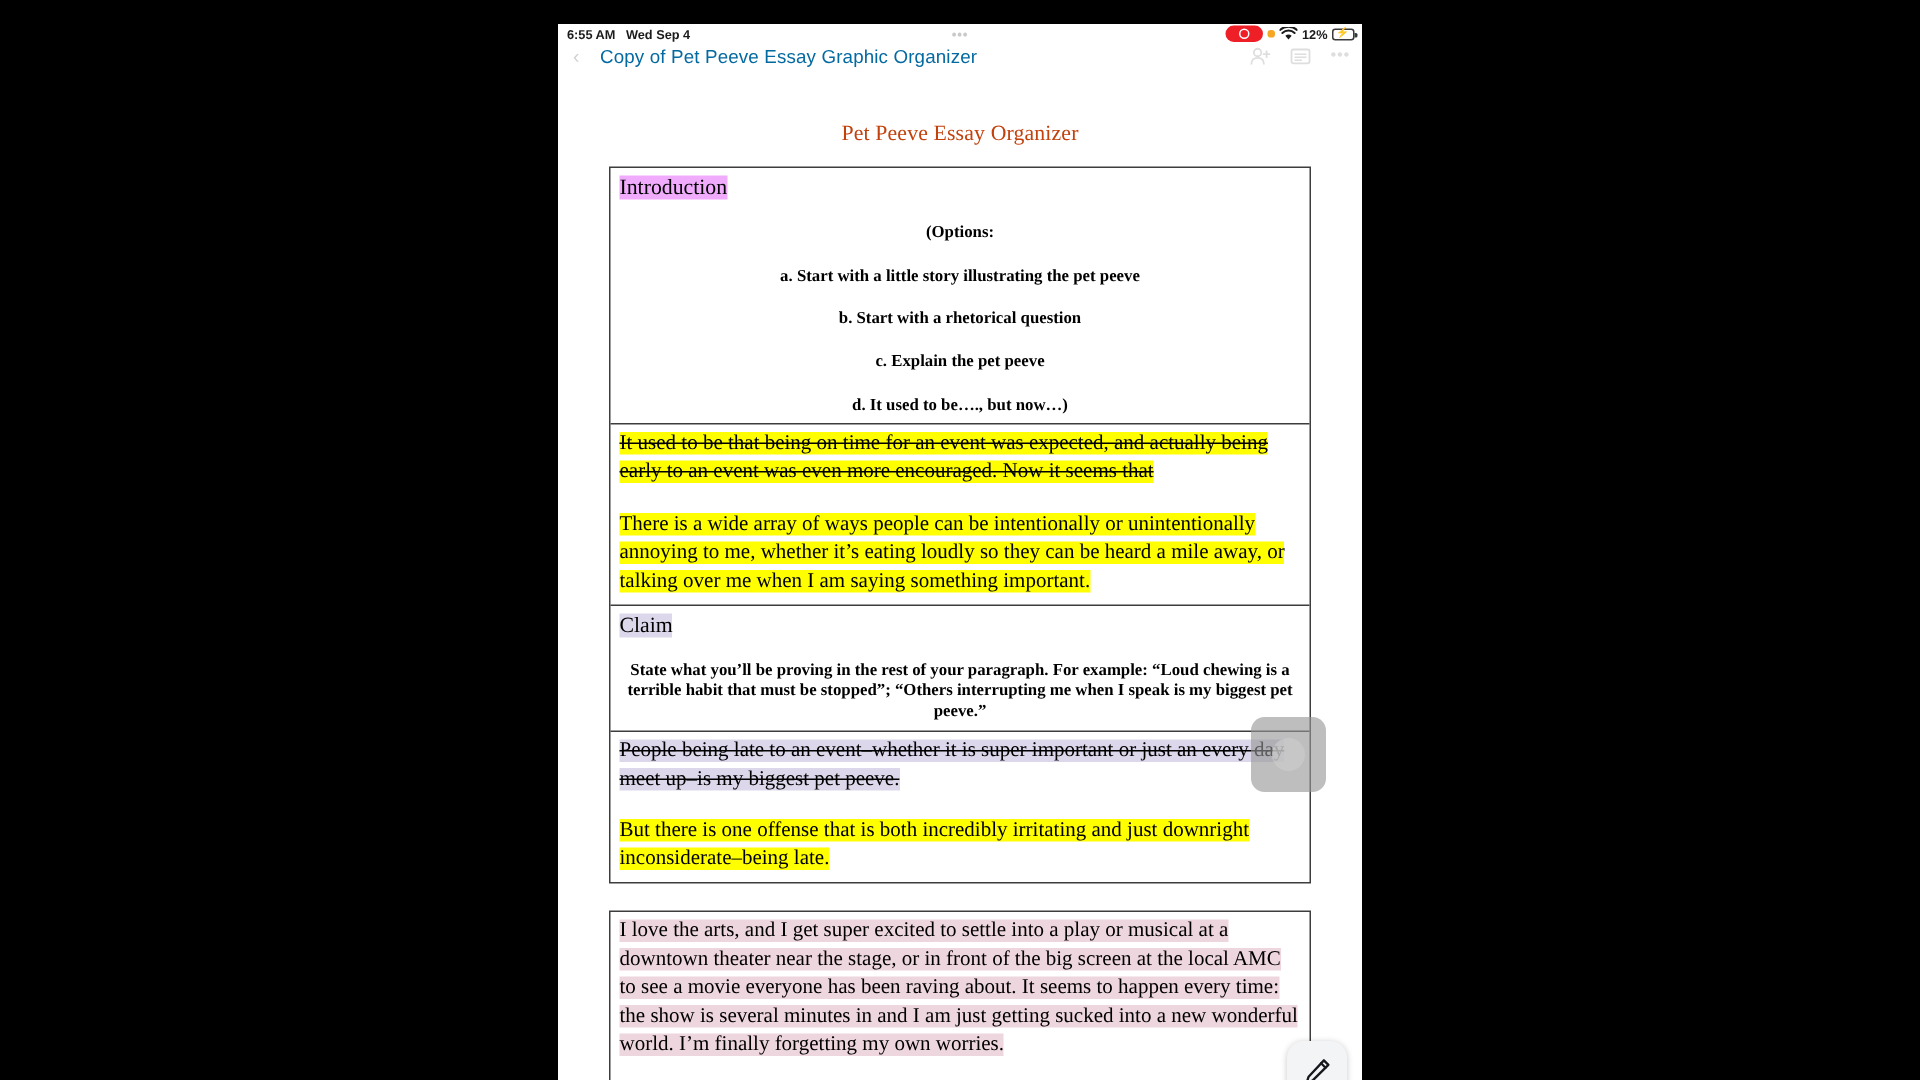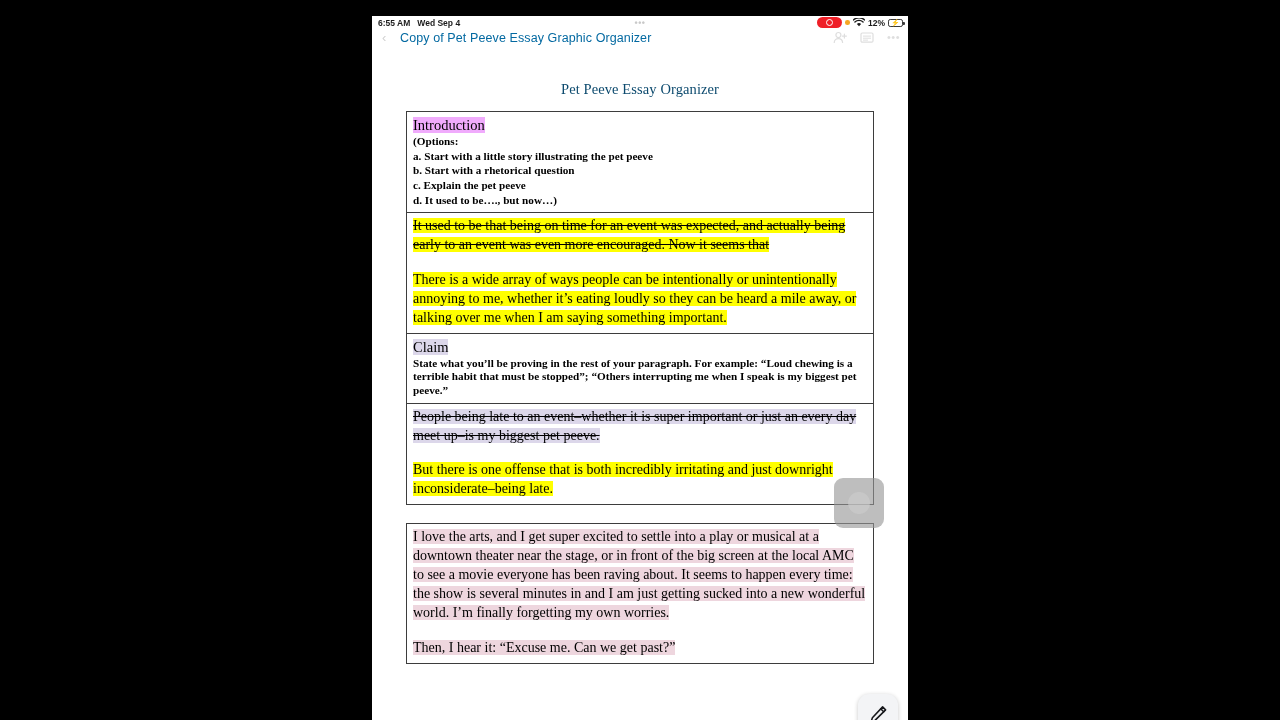--- a/index.html
+++ b/index.html
@@ -147,21 +147,21 @@
     width: 536px;
     height: 687px;
     background: #ffffff;
     overflow: hidden;
   }
 
   #doc-title {
     text-align: center;
     font-family: "Liberation Serif", serif;
     font-size: 14.5px;
-    color: #0c4a6e;
+    color: #c2410c;
     margin-top: 32px;
     letter-spacing: 0.1px;
   }
 
   .tbl {
     width: 468px;
     margin: 0 auto;
     border: 1px solid #3d3d3d;
     border-collapse: collapse;
     background: #fff;
@@ -185,21 +185,22 @@
   .hl-yellow  { background: #f0abfc; }
   .hl-lav     { background: #dcd7ea; }
   .hl-pink    { background: #eed6de; }
 
   .sec-desc {
     font-family: "Liberation Serif", serif;
     font-size: 11.2px;
     font-weight: bold;
     line-height: 1.22;
     color: #000;
-    margin-top: 1px;
+    margin-top: 15px;
+    text-align: center;
   }
 
   .body-par {
     font-family: "Liberation Serif", serif;
     font-size: 14px;
     line-height: 1.35;
     color: #000;
   }
   .body-par .txt {
     background: transparent;

